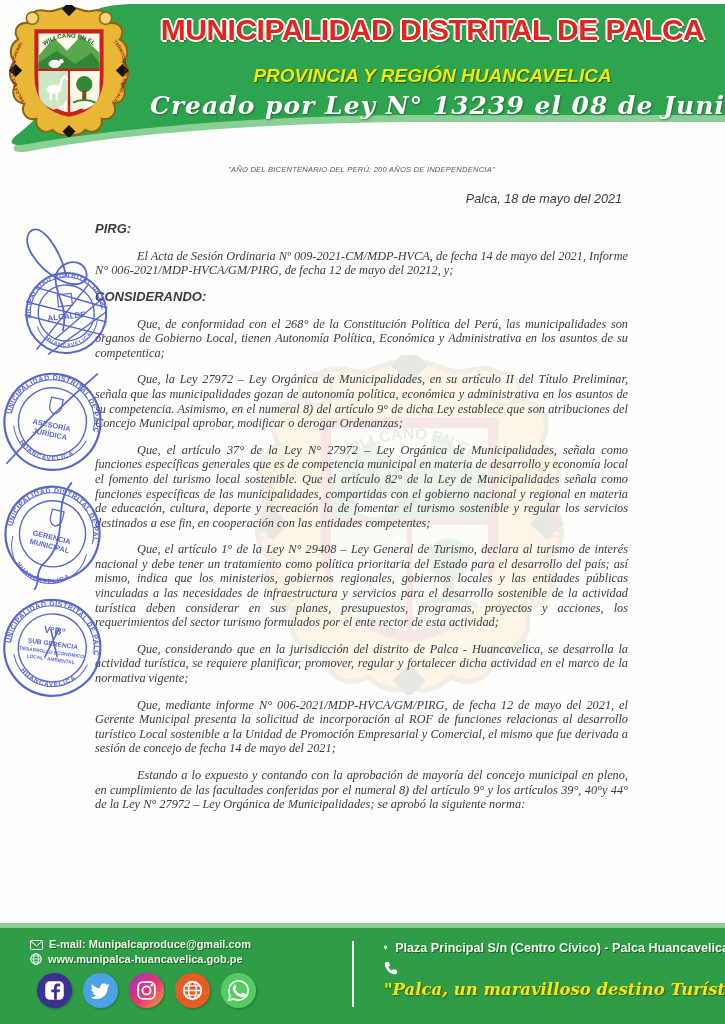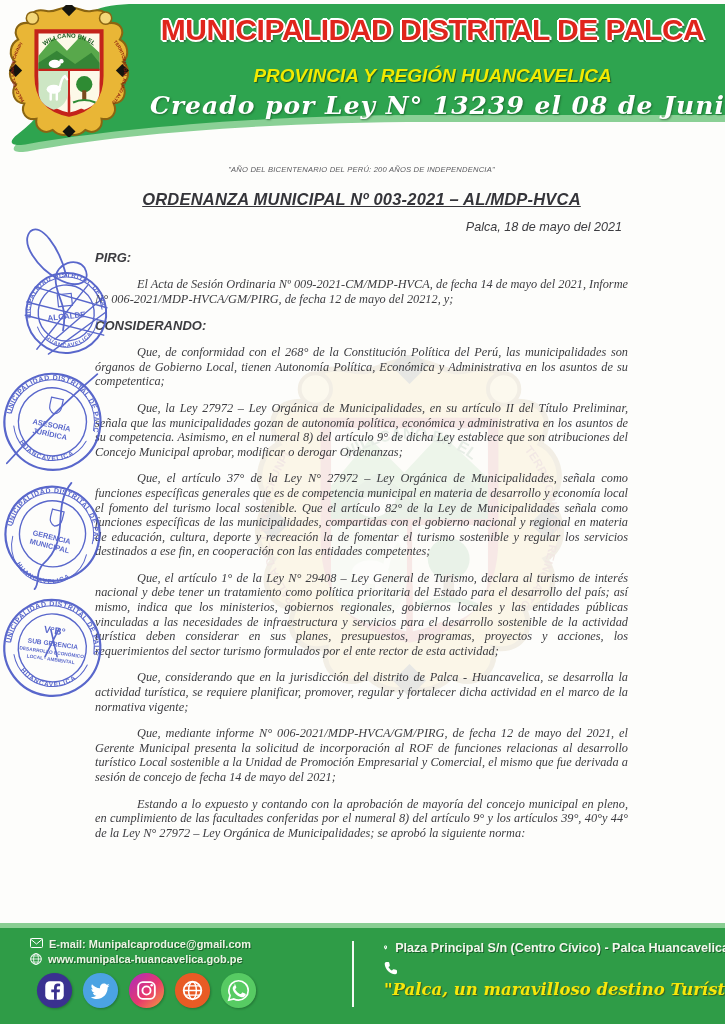--- a/index.html
+++ b/index.html
@@ -34,21 +34,21 @@
   
   .stamp{position:absolute;z-index:3;opacity:.88;}
   .st1{left:6px;top:218px;width:118px;height:148px;}
   .st2{left:0px;top:360px;width:106px;height:128px;}
   .st3{left:0px;top:474px;width:106px;height:124px;}
   .st4{left:0px;top:586px;width:106px;height:128px;}
   
   .footer{position:absolute;left:0;bottom:0;width:725px;height:96px;background:#2F9C47;z-index:6;}
   .footer-stripe{position:absolute;left:0;top:-5px;width:725px;height:5px;background:#8ACE93;}
   .f-left{position:absolute;left:30px;top:10px;}
-  .f-line{display:flex;align-items:flex-start;gap:6px;color:#EDF4E4;font-size:11px;font-weight:700;
+  .f-line{display:flex;align-items:flex-end;gap:6px;color:#EDF4E4;font-size:11px;font-weight:700;
       text-shadow:1px 1px 0 rgba(20,80,35,.75);margin-bottom:3px;}
   .f-social{display:flex;gap:9px;margin-top:7px;margin-left:6px;}
   .f-social svg{width:37px;height:37px;display:block;filter:drop-shadow(1px 1px 1px rgba(0,0,0,.25));}
   .f-divider{position:absolute;left:352px;top:13px;width:2px;height:66px;background:#fff;opacity:.95;}
   .f-right{position:absolute;left:384px;top:11px;width:345px;}
   .f-rline{display:flex;align-items:center;gap:8px;color:#F2F7EC;font-size:12.6px;font-weight:700;
       text-shadow:1px 1px 0 rgba(20,80,35,.8);margin-bottom:5px;white-space:nowrap;}
   .f-slogan{font-family:"DejaVu Serif",serif;font-style:italic;font-weight:700;font-size:16.5px;
       color:#F7E70A;text-shadow:1px 1px 1px rgba(60,40,0,.55);white-space:nowrap;margin-top:2px;}
   .stamp text,.coa-box text{font-family:"Liberation Sans",sans-serif;}
@@ -111,21 +111,20 @@
   </div>
 
   <div class="watermark">
     <svg viewBox="0 0 120 130">
         <use href="#coa-sym" width="120" height="130"></use>
       </svg>
   </div>
 
   <main class="doc">
     <p class="motto">"AÑO DEL BICENTENARIO DEL PERÚ: 200 AÑOS DE INDEPENDENCIA"</p>
-    <h1 class="doc-title">ORDENANZA MUNICIPAL Nº 003-2021 – AL/MDP-HVCA</h1>
     <p class="dateline">Palca, 18 de mayo del 2021</p>
     <p class="sec-label">PIRG:</p>
     <p class="para">El Acta de Sesión Ordinaria Nº 009-2021-CM/MDP-HVCA, de fecha 14 de mayo del 2021, Informe N° 006-2021/MDP-HVCA/GM/PIRG, de fecha 12 de mayo del 20212, y;</p>
     <p class="sec-label">CONSIDERANDO:</p>
     <p class="para">Que, de conformidad con el 268° de la Constitución Política del Perú, las municipalidades son órganos de Gobierno Local, tienen Autonomía Política, Económica y Administrativa en los asuntos de su competentica;</p>
     <p class="para">Que, la Ley 27972 – Ley Orgánica de Municipalidades, en su artículo II del Título Preliminar, señala que las municipalidades gozan de autonomía política, económica y administrativa en los asuntos de su competencia. Asimismo, en el numeral 8) del artículo 9° de dicha Ley establece que son atribuciones del Concejo Municipal aprobar, modificar o derogar Ordenanzas;</p>
     <p class="para">Que, el artículo 37° de la Ley N° 27972 – Ley Orgánica de Municipalidades, señala como funciones específicas generales que es de competencia municipal en materia de desarrollo y economía local el fomento del turismo local sostenible. Que el artículo 82° de la Ley de Municipalidades señala como funciones específicas de las municipalidades, compartidas con el gobierno nacional y regional en materia de educación, cultura, deporte y recreación la de fomentar el turismo sostenible y regular los servicios destinados a ese fin, en cooperación con las entidades competentes;</p>
     <p class="para">Que, el artículo 1° de la Ley N° 29408 – Ley General de Turismo, declara al turismo de interés nacional y debe tener un tratamiento como política prioritaria del Estado para el desarrollo del país; así mismo, indica que los ministerios, gobiernos regionales, gobiernos locales y las entidades públicas vinculadas a las necesidades de infraestructura y servicios para el desarrollo sostenible de la actividad turística deben considerar en sus planes, presupuestos, programas, proyectos y acciones, los requerimientos del sector turismo formulados por el ente rector de esta actividad;</p>
     <p class="para">Que, considerando que en la jurisdicción del distrito de Palca - Huancavelica, se desarrolla la actividad turística, se requiere planificar, promover, regular y fortalecer dicha actividad en el marco de la normativa vigente;</p>
     <p class="para">Que, mediante informe N° 006-2021/MDP-HVCA/GM/PIRG, de fecha 12 de mayo del 2021, el Gerente Municipal presenta la solicitud de incorporación al ROF de funciones relacionas al desarrollo turístico Local sostenible a la Unidad de Promoción Empresarial y Comercial, el mismo que fue derivada a sesión de concejo de fecha 14 de mayo del 2021;</p>

